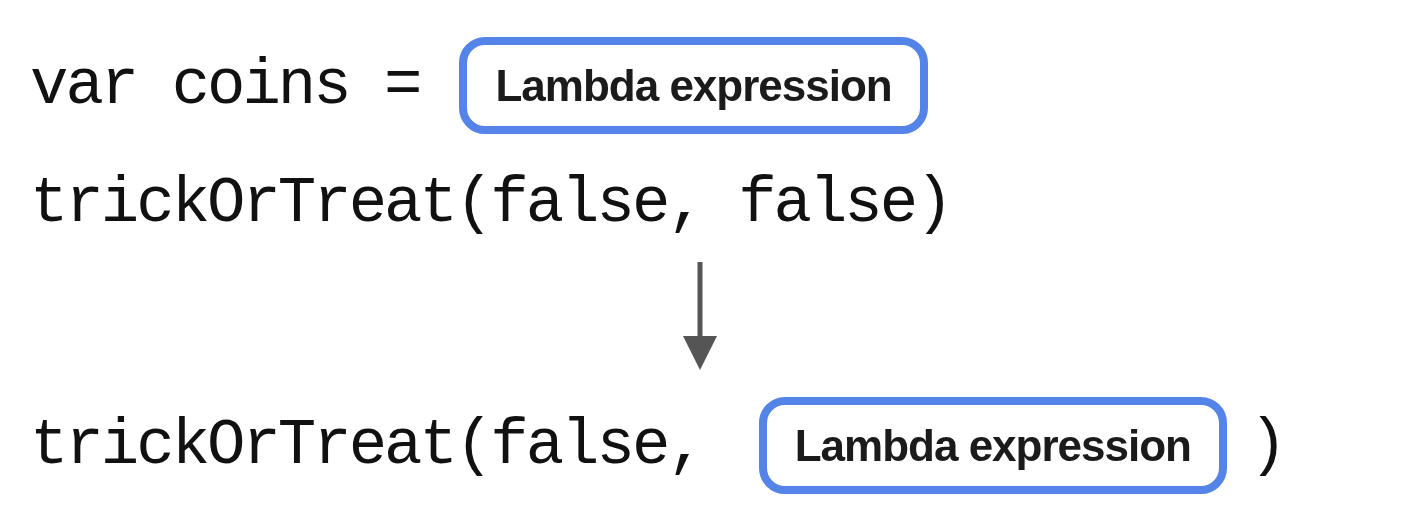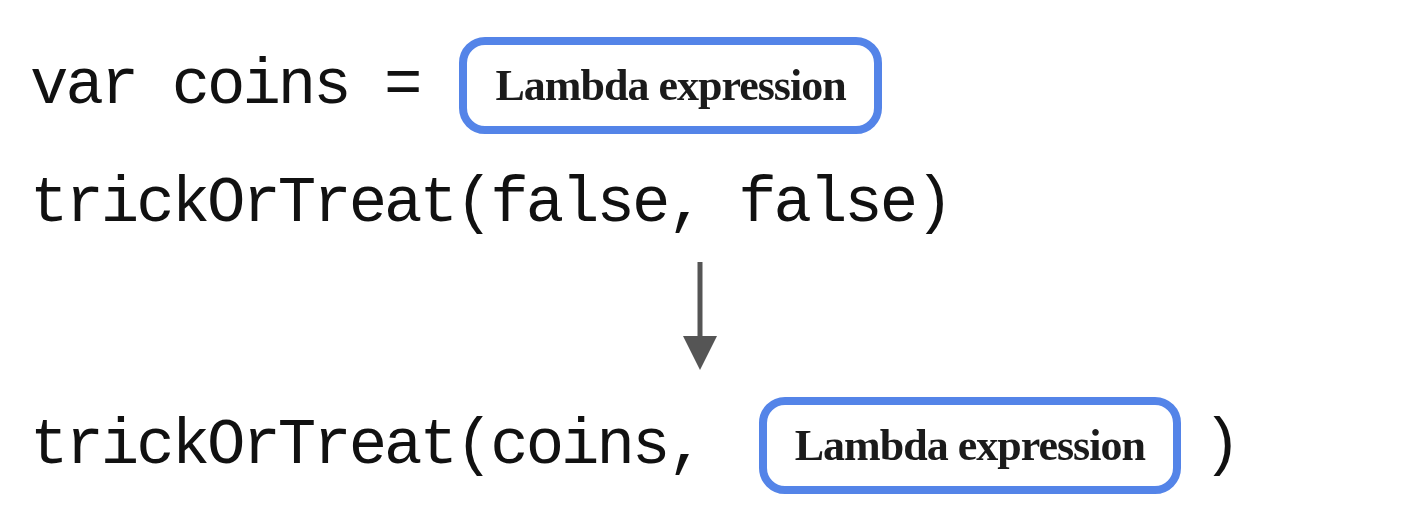--- a/index.html
+++ b/index.html
@@ -43,21 +43,21 @@
     justify-content: center;
     height: 97px;
     border: 8px solid var(--accent);
     border-radius: 26px;
     padding: 0 28px;
     background: var(--background);
   }
   .row1 .lambda-box { margin-left: 40px; }
   .row3 .lambda-box { margin-left: 56px; margin-right: 22px; }
   .box-label {
-    font-family: Liberation Serif, serif;
+    font-family: Liberation Sans, sans-serif;
     font-size: 44px;
     font-weight: 700;
     letter-spacing: -1px;
     color: var(--label);
     white-space: nowrap;
   }
   .arrow-wrap {
     position: absolute;
     left: 680px;
     top: 260px;
@@ -82,20 +82,20 @@
   </div>
 
   <div class="arrow-wrap">
     <svg width="40" height="112" viewBox="0 0 40 112">
       <line x1="20" y1="2" x2="20" y2="80" stroke="var(--arrow)" stroke-width="5"></line>
       <polygon points="3,76 37,76 20,110" fill="var(--arrow)"></polygon>
     </svg>
   </div>
 
   <div class="row row3">
-    <span class="code">trickOrTreat(coins,</span>
+    <span class="code">trickOrTreat(false,</span>
     <span class="lambda-box">
       <span class="box-label">Lambda expression</span>
     </span>
     <span class="code">)</span>
   </div>
 
 </div>
 
 </body></html>

